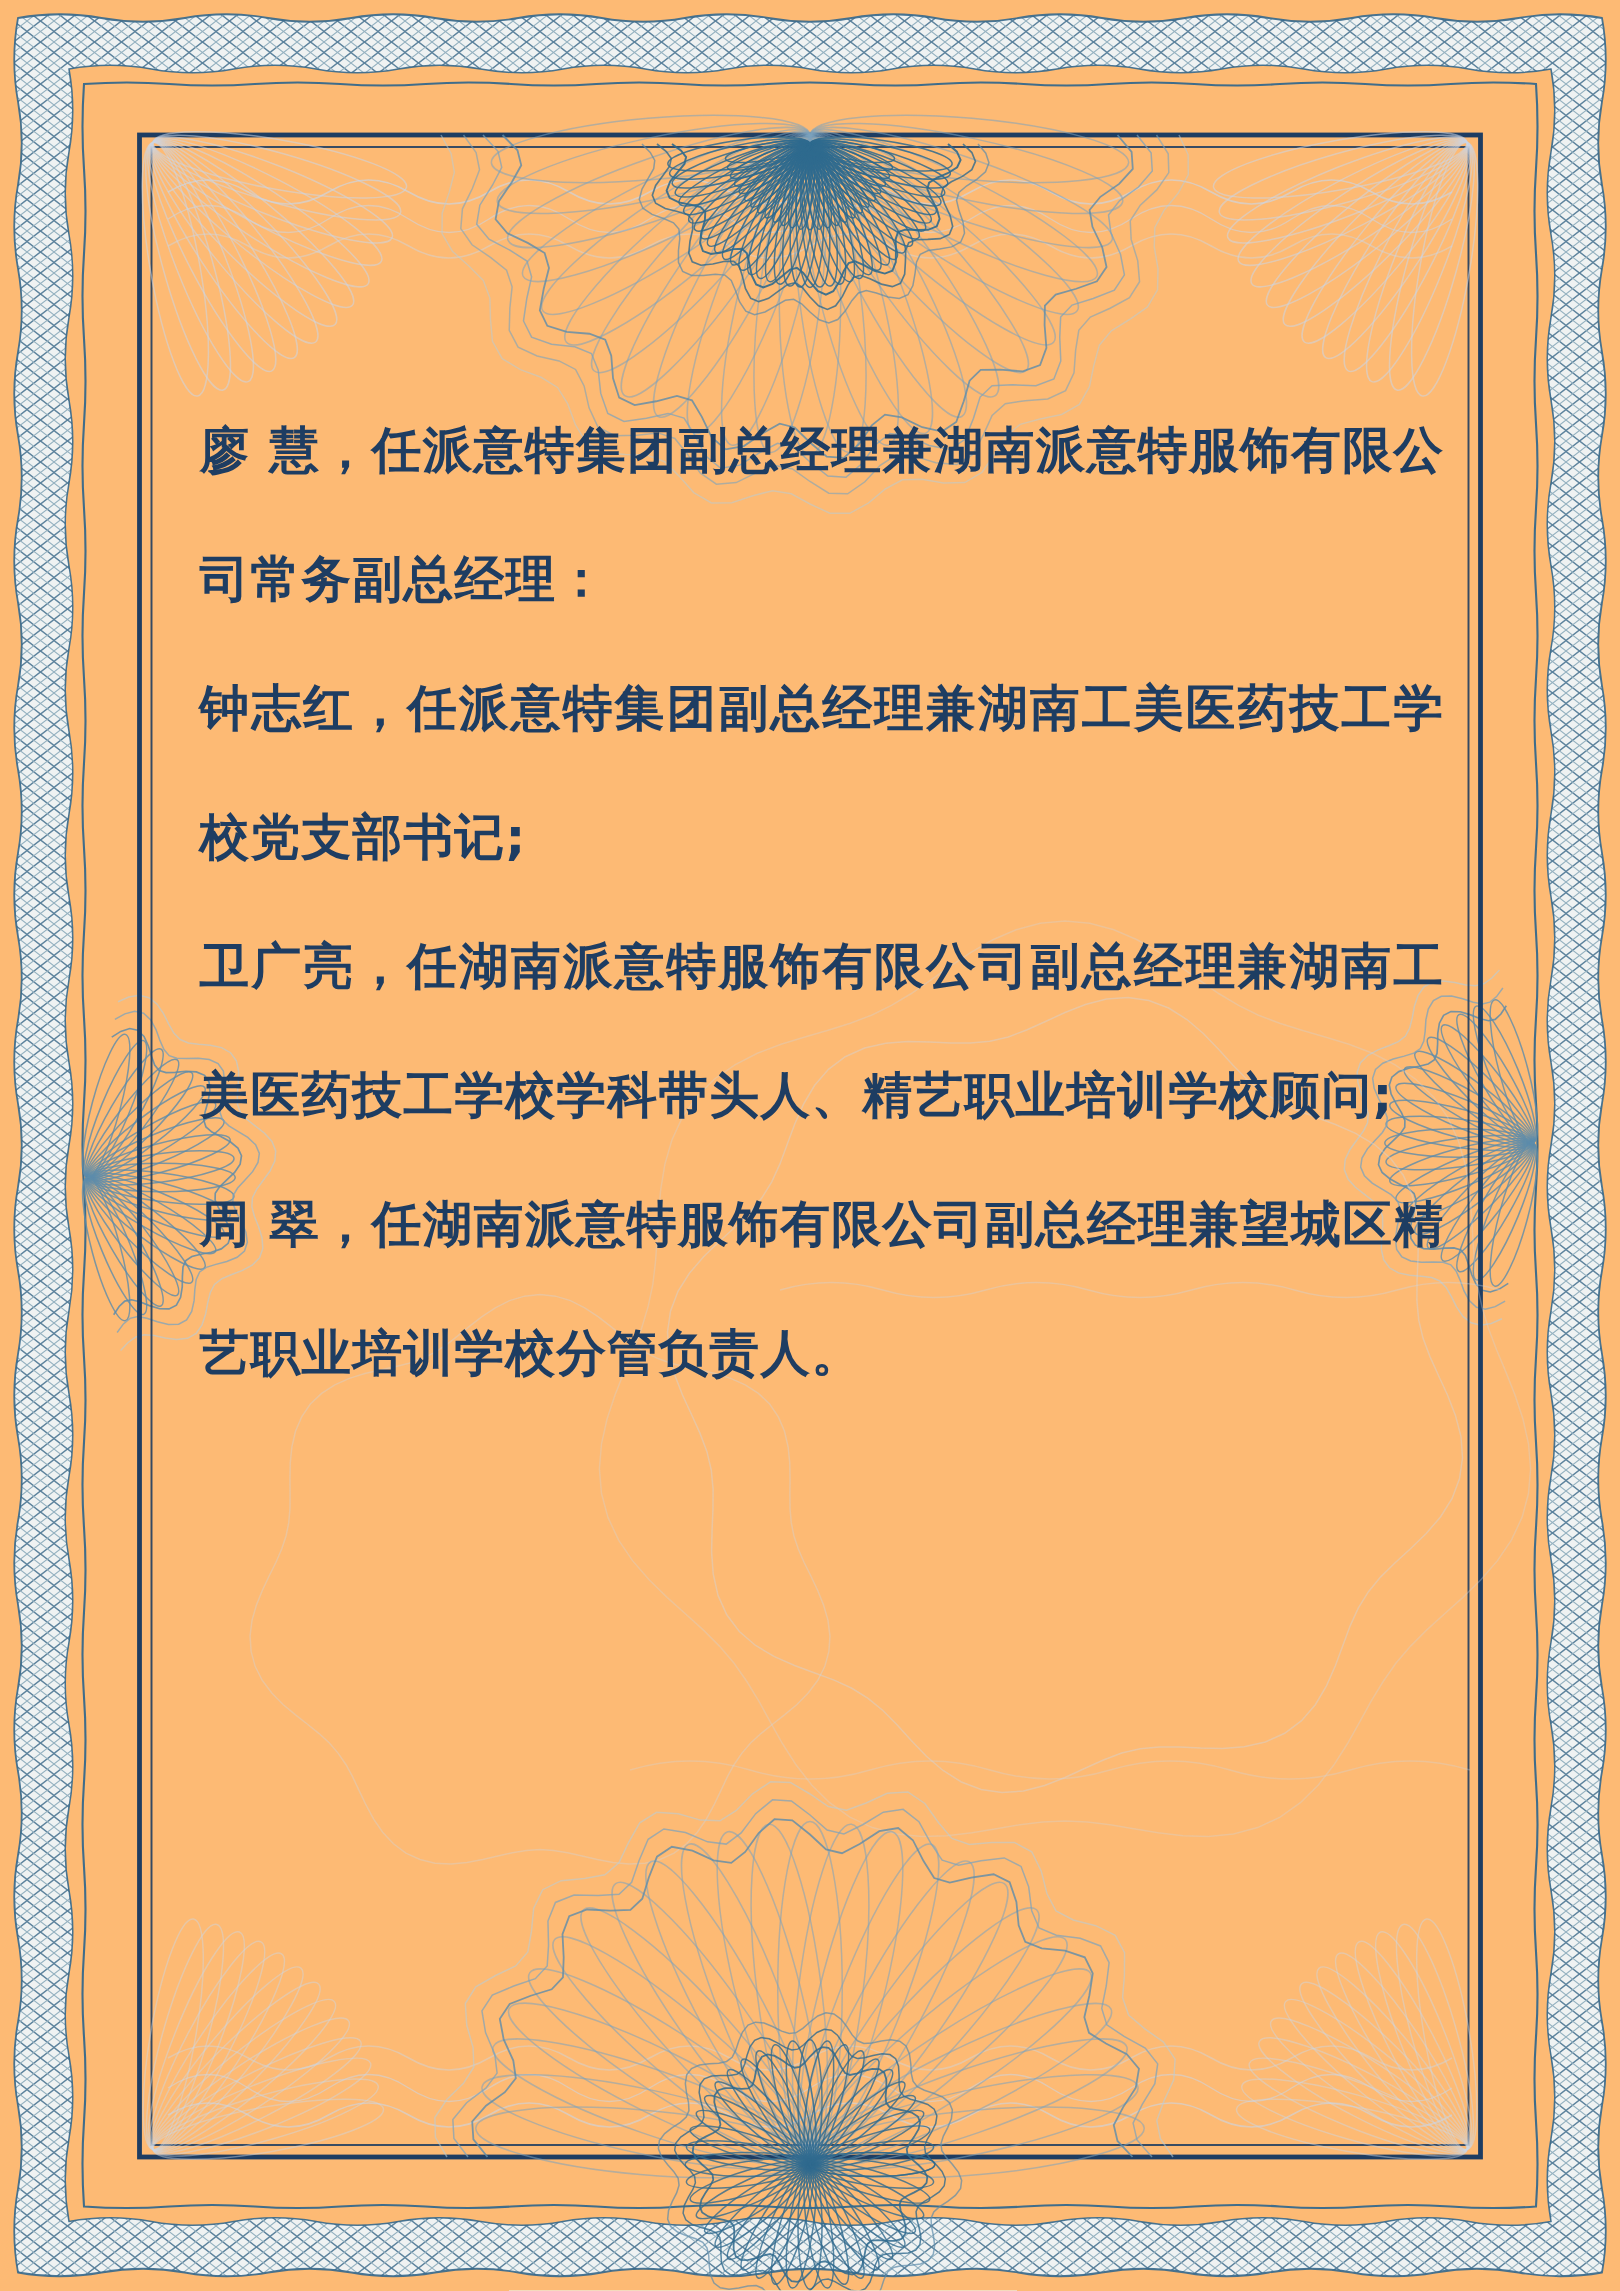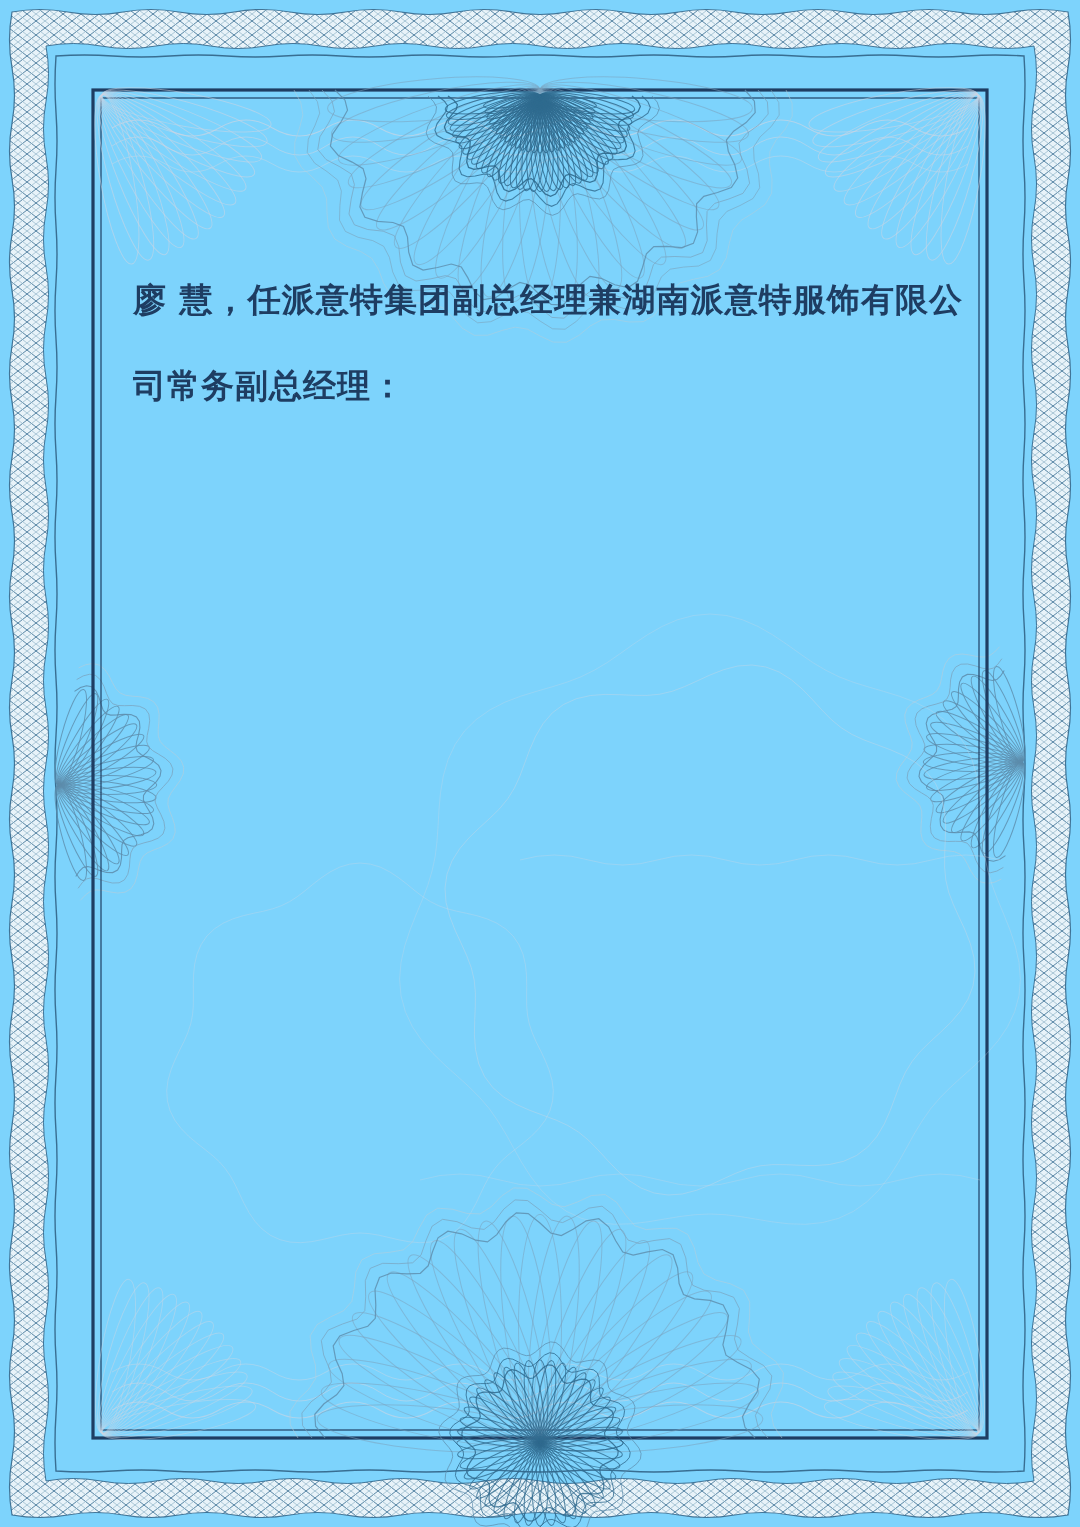--- a/index.html
+++ b/index.html
@@ -1,19 +1,19 @@
 <!DOCTYPE html>
 <html><head>
 <meta charset="utf-8">
 <style>
   html,body{margin:0;padding:0;background:#eef1f4;}
   .page{
     position:relative;
     width:1080px;height:1527px;
-    background:#7dd3fc;
+    background:#fdba74;
     overflow:hidden;
     font-family:"DejaVu Sans","Liberation Sans",sans-serif;
   }
   .deco{position:absolute;left:0;top:0;width:1080px;height:1527px;pointer-events:none;}
   .content{
     position:absolute;
     left:133px;top:257px;width:830px;
     font-size:33px;
     line-height:86px;
     letter-spacing:1px;
@@ -345,14 +345,17 @@
         <ellipse cx="581.2" cy="1437.1" rx="41.6" ry="8.0" transform="rotate(351.8 581.2 1437.1)" fill="none" stroke="#2f6a8e" stroke-width="1" opacity="0.8"></ellipse>
         <ellipse cx="581.6" cy="1443.0" rx="41.6" ry="8.0" transform="rotate(360.0 581.6 1443.0)" fill="none" stroke="#2f6a8e" stroke-width="1" opacity="0.8"></ellipse>
         <path d="M612.0,1443.0L616.0,1447.0L618.2,1451.2L617.7,1455.3L614.5,1458.8L609.5,1461.6L604.6,1464.0L601.0,1466.4L599.7,1469.6L600.5,1473.8L602.4,1479.0L603.8,1484.5L603.6,1489.2L601.1,1492.5L596.6,1493.9L590.9,1493.9L585.4,1493.4L581.1,1493.8L578.4,1495.9L577.0,1499.9L576.0,1505.4L574.6,1510.8L572.0,1514.9L568.2,1516.4L563.5,1515.4L558.6,1512.5L554.1,1509.4L550.2,1507.5L546.8,1508.0L543.6,1510.8L540.0,1515.0L536.0,1519.0L531.8,1521.2L527.7,1520.7L524.2,1517.5L521.4,1512.5L519.0,1507.6L516.6,1504.0L513.4,1502.7L509.2,1503.5L504.0,1505.4L498.5,1506.8L493.8,1506.6L490.5,1504.1L489.1,1499.6L489.1,1493.9L489.6,1488.4L489.2,1484.1L487.1,1481.4L483.1,1480.0L477.6,1479.0L472.2,1477.6L468.1,1475.0L466.6,1471.2L467.6,1466.5L470.5,1461.6L473.6,1457.1L475.5,1453.2L475.0,1449.8L472.2,1446.6L468.0,1443.0L464.0,1439.0L461.8,1434.8L462.3,1430.7L465.5,1427.2L470.5,1424.4L475.4,1422.0L479.0,1419.6L480.3,1416.4L479.5,1412.2L477.6,1407.0L476.2,1401.5L476.4,1396.8L478.9,1393.5L483.4,1392.1L489.1,1392.1L494.6,1392.6L498.9,1392.2L501.6,1390.1L503.0,1386.1L504.0,1380.6L505.4,1375.2L508.0,1371.1L511.8,1369.6L516.5,1370.6L521.4,1373.5L525.9,1376.6L529.8,1378.5L533.2,1378.0L536.4,1375.2L540.0,1371.0L544.0,1367.0L548.2,1364.8L552.3,1365.3L555.8,1368.5L558.6,1373.5L561.0,1378.4L563.4,1382.0L566.6,1383.3L570.8,1382.5L576.0,1380.6L581.5,1379.2L586.2,1379.4L589.5,1381.9L590.9,1386.4L590.9,1392.1L590.4,1397.6L590.8,1401.9L592.9,1404.6L596.9,1406.0L602.4,1407.0L607.8,1408.4L611.9,1411.0L613.4,1414.8L612.4,1419.5L609.5,1424.4L606.4,1428.9L604.5,1432.8L605.0,1436.2L607.8,1439.4L612.0,1443.0" fill="none" stroke="#2f6a8e" stroke-width="1.2" opacity="0.85"></path>
         <path d="M624.0,1443.0L628.0,1447.6L630.2,1452.5L629.5,1457.2L626.2,1461.3L621.1,1464.7L616.0,1467.7L612.2,1470.7L610.7,1474.5L611.2,1479.3L612.7,1485.0L613.9,1491.0L613.3,1496.3L610.5,1500.1L605.5,1502.0L599.4,1502.4L593.5,1502.4L588.7,1503.1L585.5,1505.6L583.5,1510.0L582.0,1515.7L580.0,1521.5L576.9,1525.8L572.5,1527.6L567.2,1526.8L561.7,1524.1L556.6,1521.1L552.1,1519.4L548.1,1519.9L544.2,1522.8L540.0,1527.0L535.4,1531.0L530.5,1533.2L525.8,1532.5L521.7,1529.2L518.3,1524.1L515.3,1519.0L512.3,1515.2L508.5,1513.7L503.7,1514.2L498.0,1515.7L492.0,1516.9L486.7,1516.3L482.9,1513.5L481.0,1508.5L480.6,1502.4L480.6,1496.5L479.9,1491.7L477.4,1488.5L473.0,1486.5L467.3,1485.0L461.5,1483.0L457.2,1479.9L455.4,1475.5L456.2,1470.2L458.9,1464.7L461.9,1459.6L463.6,1455.1L463.1,1451.1L460.2,1447.2L456.0,1443.0L452.0,1438.4L449.8,1433.5L450.5,1428.8L453.8,1424.7L458.9,1421.3L464.0,1418.3L467.8,1415.3L469.3,1411.5L468.8,1406.7L467.3,1401.0L466.1,1395.0L466.7,1389.7L469.5,1385.9L474.5,1384.0L480.6,1383.6L486.5,1383.6L491.3,1382.9L494.5,1380.4L496.5,1376.0L498.0,1370.3L500.0,1364.5L503.1,1360.2L507.5,1358.4L512.8,1359.2L518.3,1361.9L523.4,1364.9L527.9,1366.6L531.9,1366.1L535.8,1363.2L540.0,1359.0L544.6,1355.0L549.5,1352.8L554.2,1353.5L558.3,1356.8L561.7,1361.9L564.7,1367.0L567.7,1370.8L571.5,1372.3L576.3,1371.8L582.0,1370.3L588.0,1369.1L593.3,1369.7L597.1,1372.5L599.0,1377.5L599.4,1383.6L599.4,1389.5L600.1,1394.3L602.6,1397.5L607.0,1399.5L612.7,1401.0L618.5,1403.0L622.8,1406.1L624.6,1410.5L623.8,1415.8L621.1,1421.3L618.1,1426.4L616.4,1430.9L616.9,1434.9L619.8,1438.8L624.0,1443.0" fill="none" stroke="#2f6a8e" stroke-width="1" opacity="0.8"></path>
         <path d="M635.0,1443.0L639.0,1448.2L641.1,1453.6L640.4,1458.9L636.9,1463.6L631.8,1467.6L626.4,1471.1L622.5,1474.7L620.7,1478.9L621.0,1484.3L622.3,1490.5L623.1,1497.0L622.2,1502.8L619.0,1507.0L613.7,1509.3L607.2,1510.2L600.8,1510.5L595.6,1511.7L591.9,1514.5L589.5,1519.2L587.5,1525.3L585.0,1531.3L581.3,1535.9L576.4,1537.9L570.6,1537.3L564.6,1534.8L558.9,1531.9L553.8,1530.3L549.2,1530.9L544.8,1533.8L540.0,1538.0L534.8,1542.0L529.4,1544.1L524.1,1543.4L519.4,1539.9L515.4,1534.8L511.9,1529.4L508.3,1525.5L504.1,1523.7L498.7,1524.0L492.5,1525.3L486.0,1526.1L480.2,1525.2L476.0,1522.0L473.7,1516.7L472.8,1510.2L472.5,1503.8L471.3,1498.6L468.5,1494.9L463.8,1492.5L457.7,1490.5L451.7,1488.0L447.1,1484.3L445.1,1479.4L445.7,1473.6L448.2,1467.6L451.1,1461.9L452.7,1456.8L452.1,1452.2L449.2,1447.8L445.0,1443.0L441.0,1437.8L438.9,1432.4L439.6,1427.1L443.1,1422.4L448.2,1418.4L453.6,1414.9L457.5,1411.3L459.3,1407.1L459.0,1401.7L457.7,1395.5L456.9,1389.0L457.8,1383.2L461.0,1379.0L466.3,1376.7L472.8,1375.8L479.2,1375.5L484.4,1374.3L488.1,1371.5L490.5,1366.8L492.5,1360.7L495.0,1354.7L498.7,1350.1L503.6,1348.1L509.4,1348.7L515.4,1351.2L521.1,1354.1L526.2,1355.7L530.8,1355.1L535.2,1352.2L540.0,1348.0L545.2,1344.0L550.6,1341.9L555.9,1342.6L560.6,1346.1L564.6,1351.2L568.1,1356.6L571.7,1360.5L575.9,1362.3L581.3,1362.0L587.5,1360.7L594.0,1359.9L599.8,1360.8L604.0,1364.0L606.3,1369.3L607.2,1375.8L607.5,1382.2L608.7,1387.4L611.5,1391.1L616.2,1393.5L622.3,1395.5L628.3,1398.0L632.9,1401.7L634.9,1406.6L634.3,1412.4L631.8,1418.4L628.9,1424.1L627.3,1429.2L627.9,1433.8L630.8,1438.2L635.0,1443.0" fill="none" stroke="#5d8cab" stroke-width="1" opacity="0.7"></path>
       </g>
     </svg>
 
   <div class="content">
     <p><span class="nm">廖 慧</span><span>，</span><span>任派意特集团副总经理兼湖南派意特服饰有限公司常务副总经理：</span></p>
+    <p><span class="nm">钟志红</span><span>，</span><span>任派意特集团副总经理兼湖南工美医药技工学校党支部书记;</span></p>
+    <p><span class="nm">卫广亮</span><span>，</span><span>任湖南派意特服饰有限公司副总经理兼湖南工美医药技工学校学科带头人、精艺职业培训学校顾问;</span></p>
+    <p><span class="nm">周 翠</span><span>，</span><span>任湖南派意特服饰有限公司副总经理兼望城区精艺职业培训学校分管负责人。</span></p>
   </div>
 </div>
 
 </body></html>

